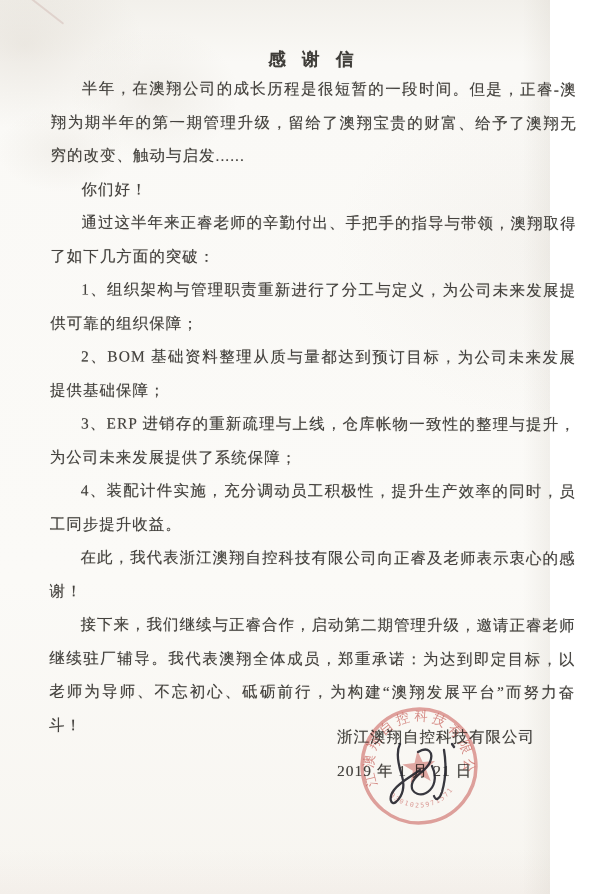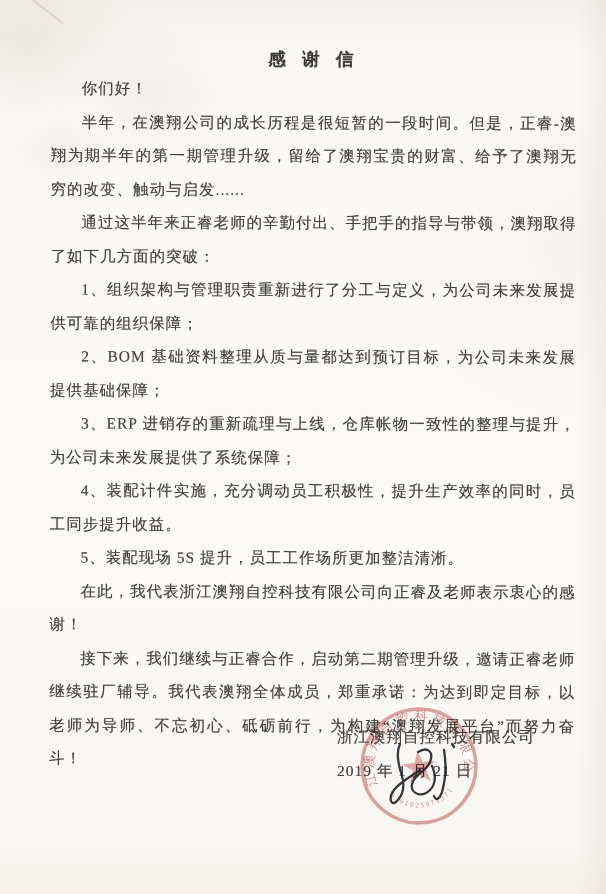--- a/index.html
+++ b/index.html
@@ -3,21 +3,21 @@
 <meta charset="utf-8">
 <style>
   html, body { margin: 0; padding: 0; }
   body {
     width: 606px; height: 894px;
     font-family: "Liberation Serif", "DejaVu Serif", serif;
     overflow: hidden;
   }
   .page {
     position: relative;
-    width: 606px; height: 894px;
+    width: 550px; height: 894px;
     background:
       radial-gradient(ellipse 170px 120px at 25px 45px, rgba(206,197,184,0.30), transparent 70%),
       radial-gradient(ellipse 120px 95px at 155px 95px, rgba(210,202,190,0.22), transparent 70%),
       radial-gradient(ellipse 90px 60px at 60px 150px, rgba(210,202,190,0.20), transparent 70%),
       radial-gradient(ellipse 300px 240px at 100% 28%, rgba(216,209,199,0.16), transparent 72%),
       linear-gradient(to left, rgba(205,199,188,0.22), transparent 5%),
       linear-gradient(to top, rgba(233,221,216,0.25), transparent 5%),
       linear-gradient(to bottom, #f2f0eb, #faf9f6 7%, #fbfaf7 65%, #f7f5f0);
     color: #45433f;
   }
@@ -85,28 +85,27 @@
 </style>
 </head>
 <body>
 
 <div class="page">
 
   <div class="scratch"></div>
 
   <div class="letter">
     <p class="title">感 谢 信</p>
+    <p class="indent">半年，在澳翔公司的成长历程是很短暂的一段时间。但是，正睿-澳翔为期半年的第一期管理升级，留给了澳翔宝贵的财富、给予了澳翔无穷的改变、触动与启发......</p>
     <p class="indent">你们好！</p>
-    <p class="indent">半年，在澳翔公司的成长历程是很短暂的一段时间。但是，正睿-澳翔为期半年的第一期管理升级，留给了澳翔宝贵的财富、给予了澳翔无穷的改变、触动与启发......</p>
     <p class="indent">通过这半年来正睿老师的辛勤付出、手把手的指导与带领，澳翔取得了如下几方面的突破：</p>
     <p class="indent">1、组织架构与管理职责重新进行了分工与定义，为公司未来发展提供可靠的组织保障；</p>
     <p class="indent">2、BOM 基础资料整理从质与量都达到预订目标，为公司未来发展提供基础保障；</p>
     <p class="indent">3、ERP 进销存的重新疏理与上线，仓库帐物一致性的整理与提升，为公司未来发展提供了系统保障；</p>
     <p class="indent">4、装配计件实施，充分调动员工积极性，提升生产效率的同时，员工同步提升收益。</p>
-    <p class="indent">5、装配现场 5S 提升，员工工作场所更加整洁清淅。</p>
     <p class="indent">在此，我代表浙江澳翔自控科技有限公司向正睿及老师表示衷心的感谢！</p>
     <p class="indent">接下来，我们继续与正睿合作，启动第二期管理升级，邀请正睿老师继续驻厂辅导。我代表澳翔全体成员，郑重承诺：为达到即定目标，以老师为导师、不忘初心、砥砺前行，为构建“澳翔发展平台”而努力奋斗！</p>
   </div>
 
   <div class="sig-block">
     <div>浙江澳翔自控科技有限公司</div>
     <div>2019 年 1 月 21 日</div>
   </div>
 
   <svg class="seal" viewBox="0 0 124 124" aria-hidden="true">

